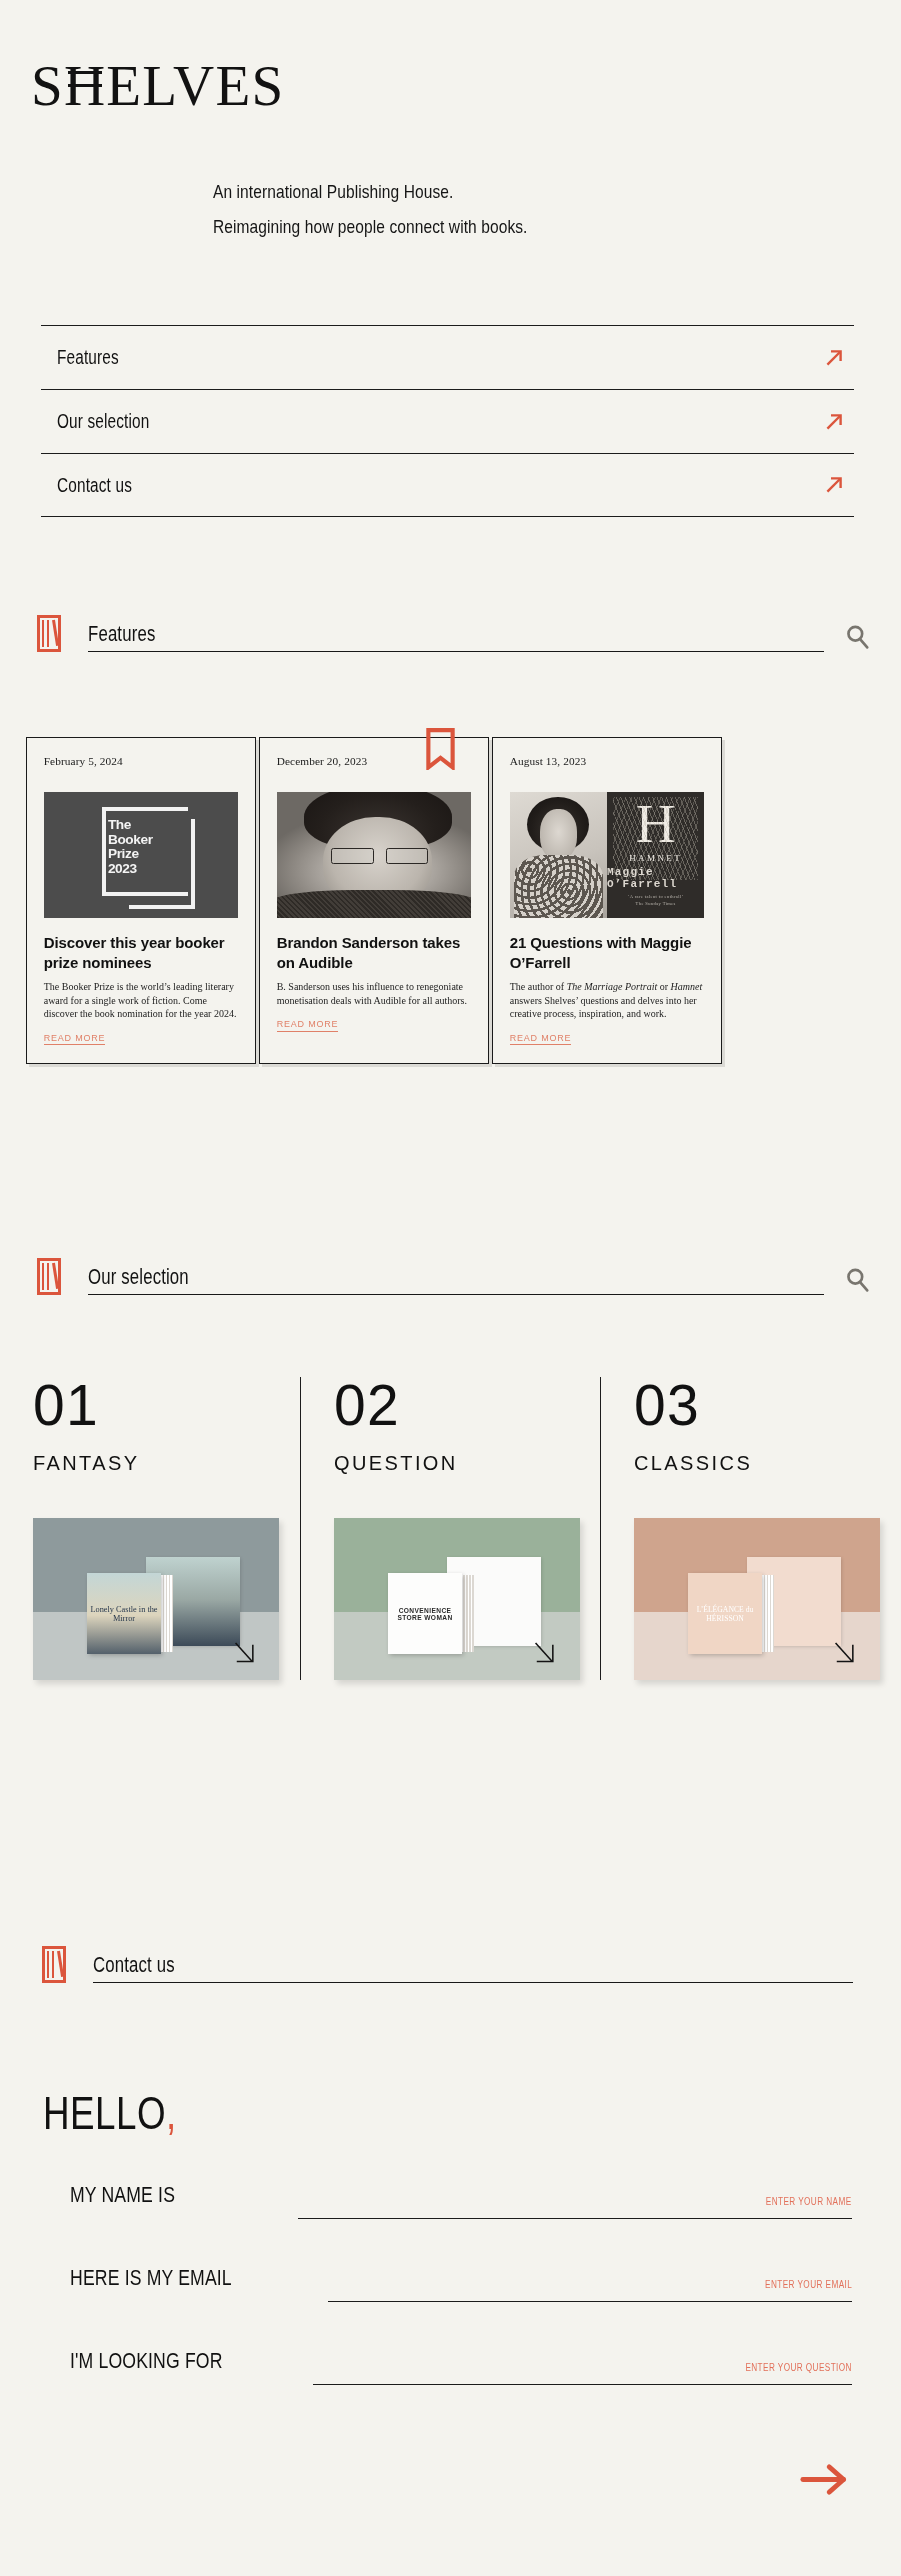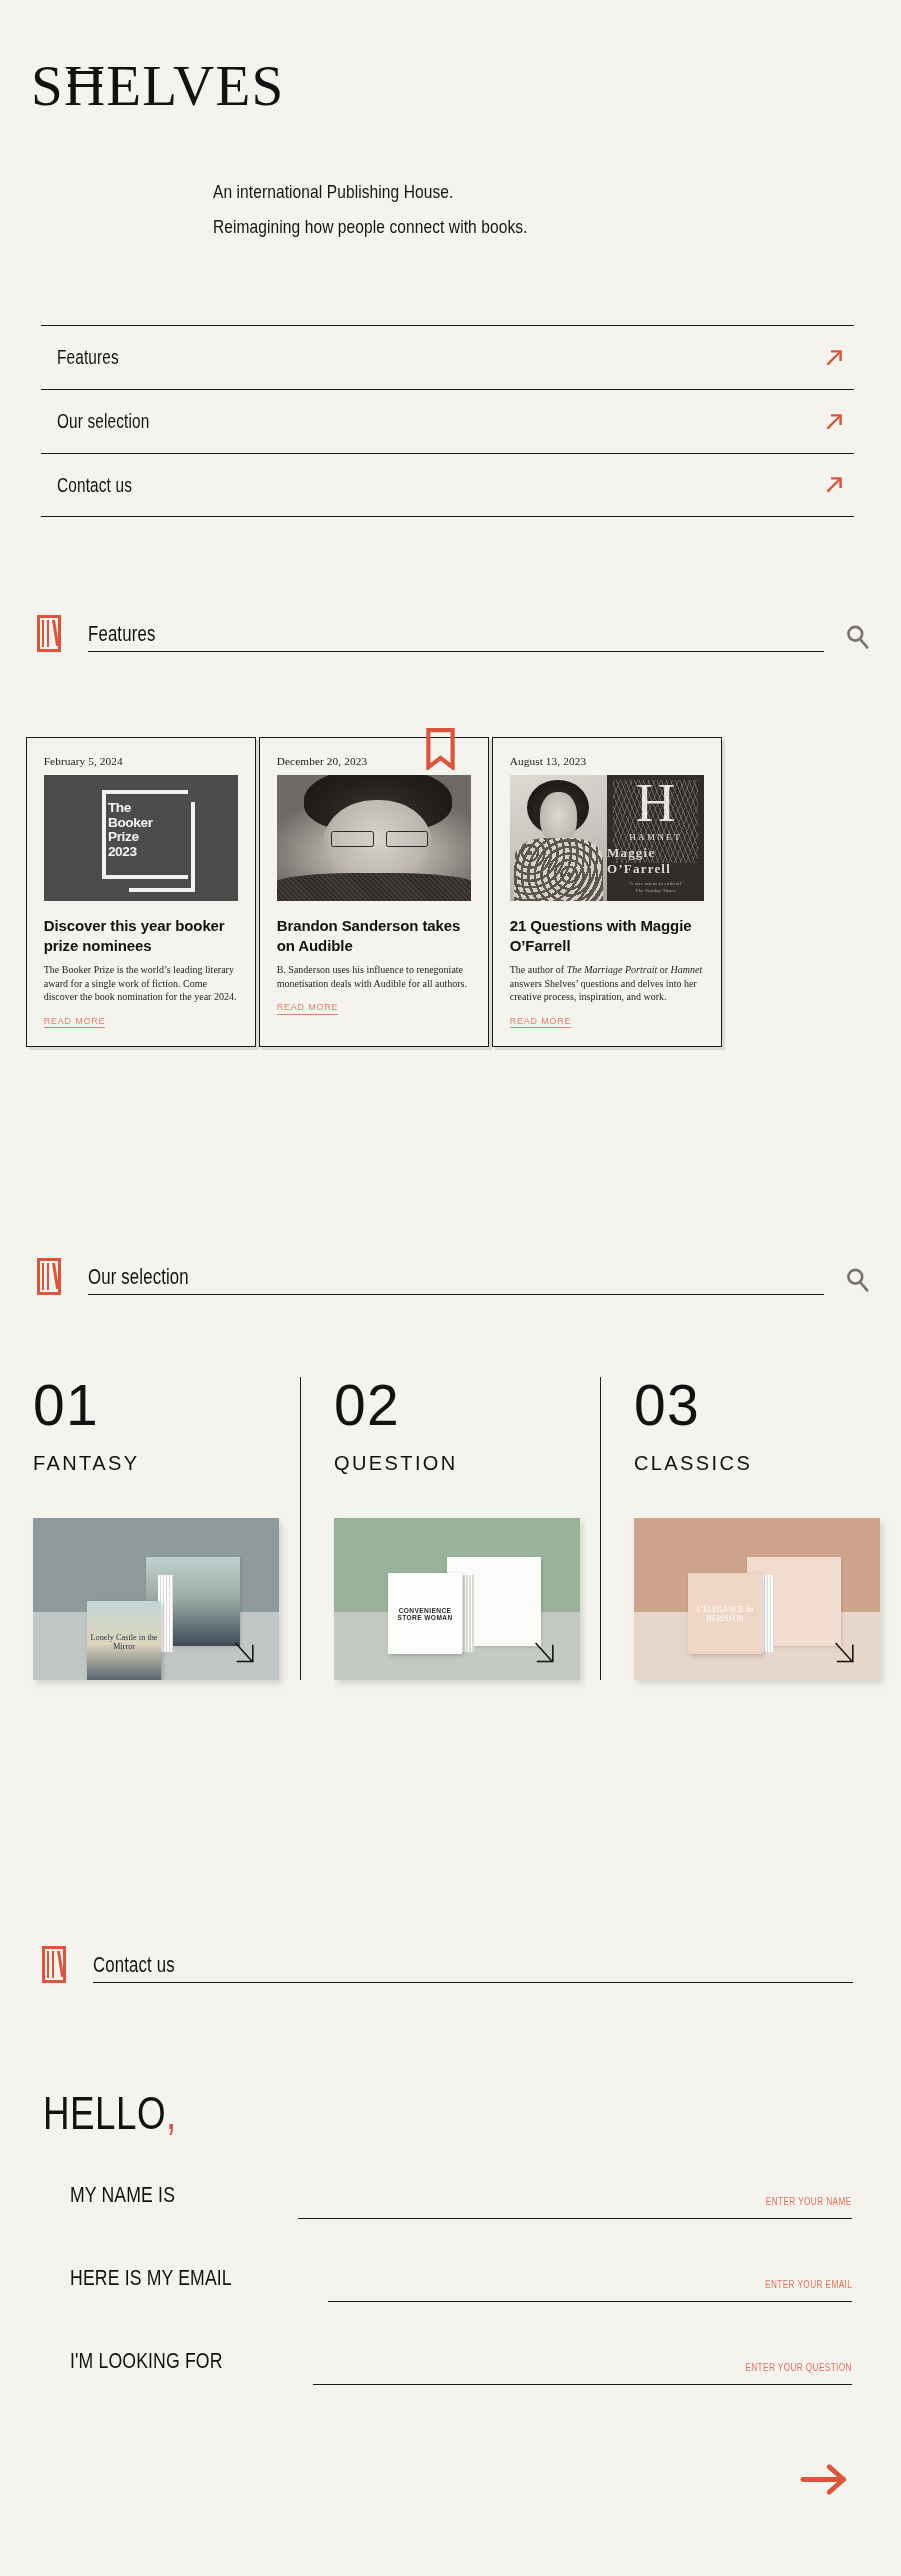--- a/index.html
+++ b/index.html
@@ -165,21 +165,21 @@
     box-shadow: 3px 3px 0 rgba(0,0,0,0.10);
     padding: 16.7px 16.7px 18px 16.7px;
   }
   .card-date {
     font-family: "Liberation Serif", serif;
     font-size: 11.3px;
     color: #1a1a1a;
     letter-spacing: 0.1px;
   }
   .card-img {
-    margin-top: 8px;
+    margin-top: 25px;
     width: 100%;
     height: 126px;
     overflow: hidden;
     position: relative;
     background: #701a75;
   }
   .card-title {
     margin-top: 15.5px;
     font-family: "Liberation Sans", sans-serif;
     font-weight: 700;
@@ -303,21 +303,21 @@
     background:
       repeating-linear-gradient(68deg, rgba(186,180,168,0.55) 0 0.9px, transparent 0.9px 4.2px),
       repeating-linear-gradient(-68deg, rgba(186,180,168,0.42) 0 0.9px, transparent 0.9px 5.4px);
     opacity: 0.75;
   }
   .ofarrell .right .hamnet {
     font-family: "Liberation Serif", serif; font-size: 9px;
     letter-spacing: 2.4px; color: #ece8e1; margin-top: 7.2px; position:relative;
   }
   .ofarrell .right .auth {
-    font-family: Liberation Serif, serif; font-size: 13px; font-weight:700;
+    font-family: Liberation Mono, monospace; font-size: 11px; font-weight:700;
     letter-spacing: 1.2px; color: #ddd8d0; margin-top: 3px; position:relative;
   }
   .ofarrell .right .quote {
     font-family: "Liberation Serif", serif; font-size: 4.5px;
     letter-spacing: 0.4px; color: #bdb8b0; margin-top: 4.2px; position:relative;
     text-align:center; line-height:1.5;
   }
 
   
   .selection { position: absolute; left: 0; top: 1377px; width: 901px; display: flex; }
@@ -355,21 +355,21 @@
     font-family:"Liberation Serif", serif; text-align:center;
   }
   .scene .pages {
     position:absolute; left: 51%; top:35%; width: 6%; height: 48%;
     background: repeating-linear-gradient(90deg,#fff 0 0.7px,#dcd8d2 0.7px 1.5px);
   }
 
   
   .s1 .wall { background:#8e9a9c; } .s1 .floor { background:#c0c6c5; }
   .s1 .bk-back { background:linear-gradient(180deg,#bfd2cf 0%,#9aa8a4 48%,#3c4a58 100%); }
-  .s1 .bk-front { background:linear-gradient(180deg,#c3d6d6 0%,#ddd5bd 52%,#53606b 100%); color:#27384d; font-size:8.3px;margin-top:28px; }
+  .s1 .bk-front { background:linear-gradient(180deg,#c3d6d6 0%,#ddd5bd 52%,#53606b 100%); color:#27384d; font-size:8.3px; }
   
   .s2 .wall { background:#9ab19a; } .s2 .floor { background:#c2cac2; }
   .s2 .bk-back { background:#fbfbfa; }
   .s2 .bk-front { background:#fdfdfc; color:#2a2a2a; font-size:6.6px; letter-spacing:0.4px;
                   font-family:"Liberation Sans", sans-serif; font-weight:700; }
   
   .s3 .wall { background:#cfa48d; } .s3 .floor { background:#e6d6cc; }
   .s3 .bk-back { background:#f2dccf; }
   .s3 .bk-front { background:#f0d6c5; color:#ffffff; font-size:7.7px; }
 

